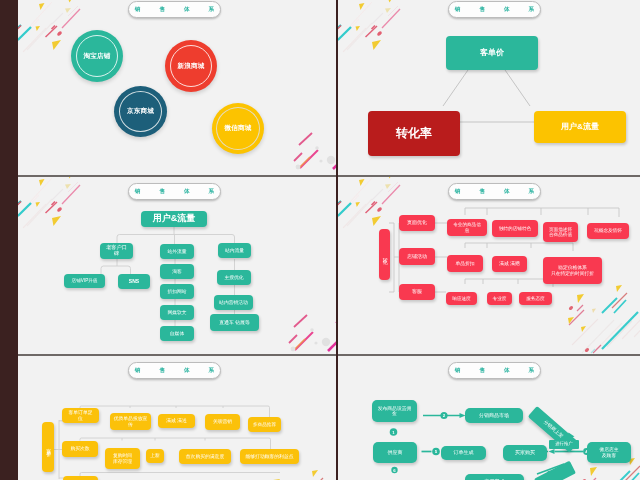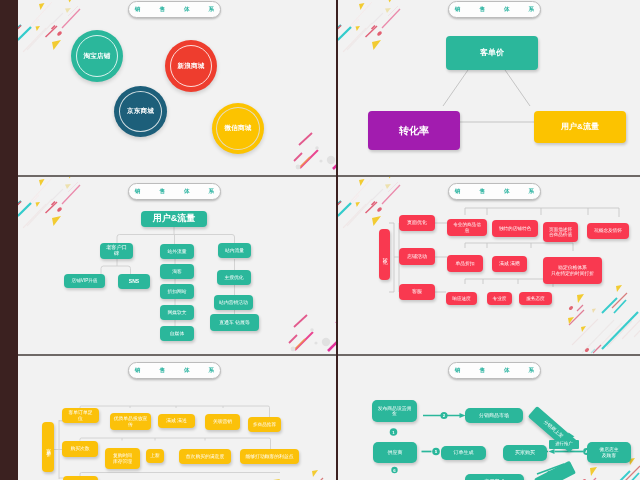--- a/index.html
+++ b/index.html
@@ -135,21 +135,21 @@
         <line x1="167" y1="75" x2="192" y2="111"></line>
         <line x1="122" y1="127" x2="196" y2="127"></line>
       </g>
     </svg>
     <div class="pill" style="left:110px;top:6px;width:91px;height:15px;">
       <span>销售体系</span>
     </div>
     <div class="rbox" style="left:108px;top:41px;width:92px;height:34px;background:#2bb79b;font-size:8px;font-weight:bold;">
       <span>客单价</span>
     </div>
-    <div class="rbox" style="left:30px;top:116px;width:92px;height:39px;background:#a21caf;font-size:10px;font-weight:bold;">
+    <div class="rbox" style="left:30px;top:116px;width:92px;height:45px;background:#b91c1c;font-size:12px;font-weight:bold;">
       <span>转化率</span>
     </div>
     <div class="rbox" style="left:196px;top:116px;width:92px;height:32px;background:#fcc300;font-size:8px;font-weight:bold;">
       <span>用户&amp;流量</span>
     </div>
   </div>
 
   <div class="slide" id="s3" style="left:2px;top:177px;">
     <div class="deco">
       <div style="position:absolute;left:-2px;top:-1px;">

